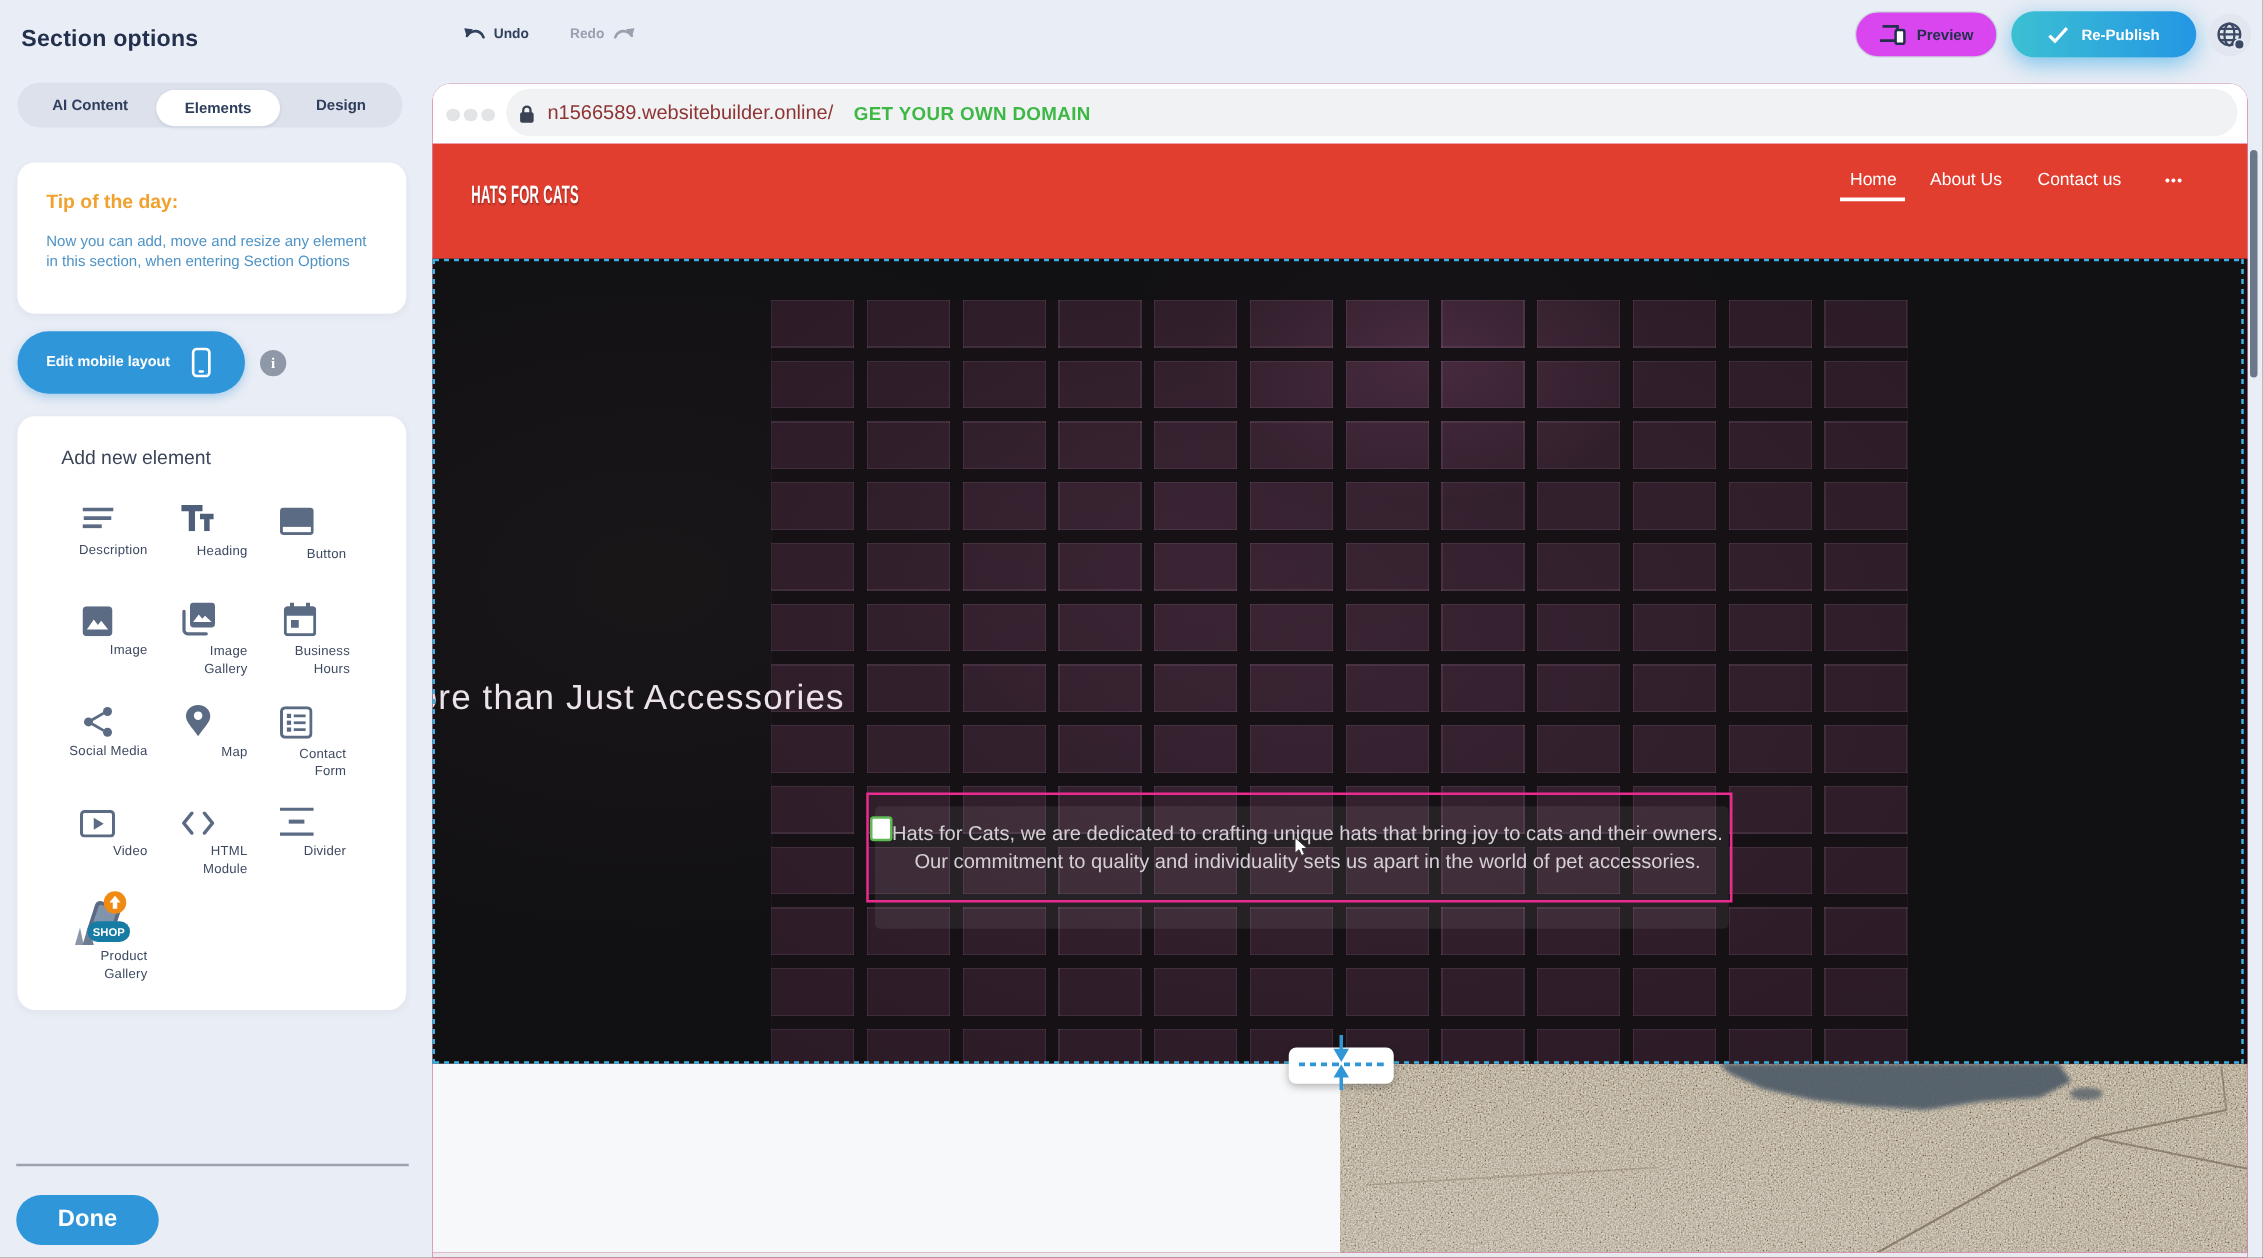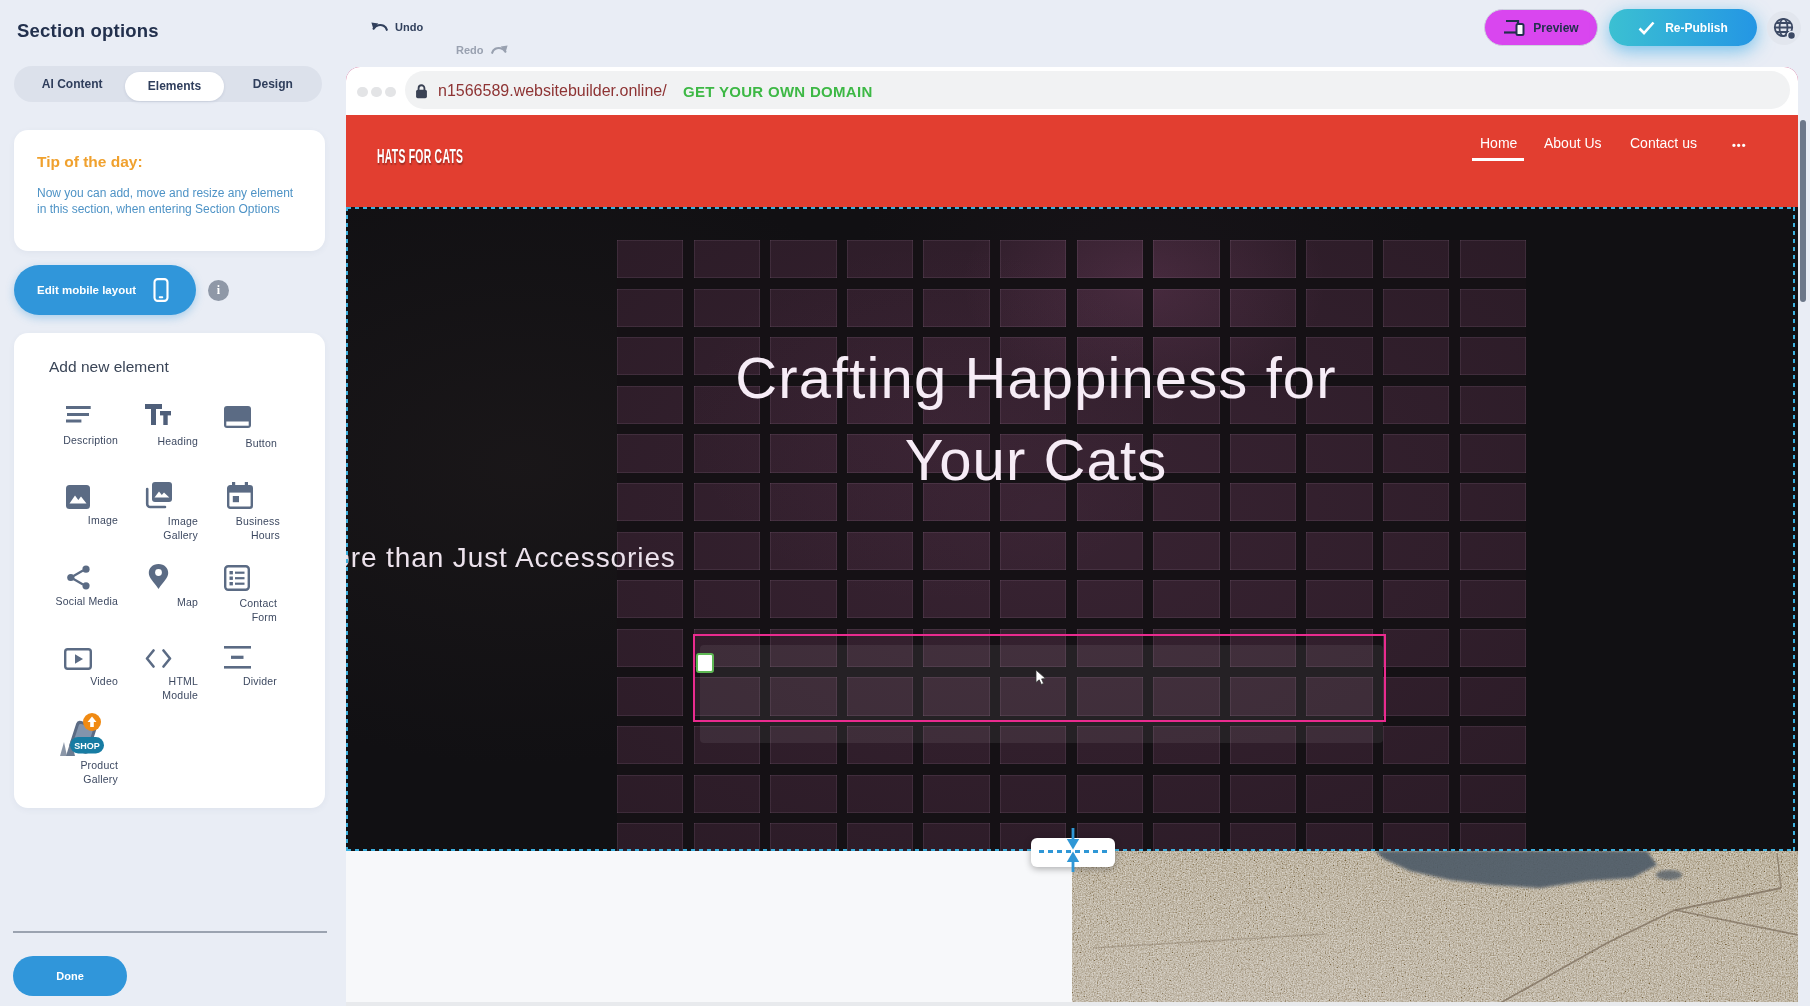--- a/index.html
+++ b/index.html
@@ -4,21 +4,21 @@
 <style>
   * { margin:0; padding:0; box-sizing:border-box; }
   html,body { width:1810px; height:1006px; overflow:hidden; }
   body { font-family:"Liberation Sans", sans-serif; background:#e9edf5; position:relative; }
   .abs { position:absolute; }
 
   
   #titleLeft { left:17px; top:20px; font-size:18.5px; font-weight:bold; color:#22304d; letter-spacing:0.2px; }
   .undoredo { top:20px; font-size:11px; font-weight:bold; display:flex; align-items:center; gap:6px; }
   #undo { left:371px; color:#31405c; }
-  #redo { left:456px; color:#99a1b0;margin-top:23px; }
+  #redo { left:456px; color:#99a1b0; }
 
   #previewBtn { left:1484px; top:9px; width:114px; height:37px; border:1.5px solid #ccd3dd; border-radius:19px; background:#d946ef; display:flex; align-items:center; justify-content:center; gap:8px; color:#22304d; font-size:12px; font-weight:bold; }
   #republishBtn { left:1609px; top:9px; width:148px; height:37px; border-radius:19px; background:linear-gradient(90deg,#3bc0d2,#2496e4); box-shadow:0 5px 18px rgba(59,170,230,.65); display:flex; align-items:center; justify-content:center; gap:10px; color:#fff; font-size:12px; font-weight:bold; }
   #globeBtn { left:1767px; top:11px; width:34px; height:34px; border-radius:50%; background:#e2e6ee; display:flex; align-items:center; justify-content:center; }
 
   
   #tabs { left:14px; top:66px; width:308px; height:36px; background:#dce1eb; border-radius:18px; display:flex; align-items:center; font-size:12px; font-weight:bold; color:#2f3e5c; }
   #tabs .tab { flex:1; text-align:center; } #tabs .tab:first-child { padding-left:9px; }
   #tabs .active { background:#fff; border-radius:18px; height:29px; line-height:29px; margin:5px 0 0 4px; box-shadow:0 1px 3px rgba(40,60,100,.12); }
 
@@ -29,21 +29,21 @@
   #editMobile { left:14px; top:265px; width:182px; height:50px; border-radius:25px; background:#3096da; color:#fff; font-size:11.5px; font-weight:bold; display:flex; align-items:center; white-space:nowrap; box-shadow:0 3px 8px rgba(48,150,218,.35); }
   #infoDot { left:208px; top:280px; width:21px; height:21px; border-radius:50%; background:#8f98a7; color:#fff; font-size:12px; font-weight:bold; text-align:center; line-height:21px; font-family:"Liberation Serif",serif; }
 
   #addCard { left:14px; top:333px; width:311px; height:475px; background:#fff; border-radius:14px; box-shadow:0 2px 6px rgba(60,80,120,.06); }
   #addTitle { left:49px; top:358px; font-size:15.5px; color:#3a4557; }
   .cell { position:absolute; width:80px; text-align:right; }
   .cell svg { display:block; margin:0 auto; }
   .cell .lbl { margin-top:9px; font-size:10.5px; line-height:14px; color:#3d4961; letter-spacing:0.2px; }
 
   #sideDivider { left:13px; top:931px; width:314px; height:2px; background:#9ba3b0; }
-  #doneBtn { left:13px; top:956px; width:114px; height:40px; border-radius:20px; background:#3096da; color:#fff; font-size:11px; font-weight:bold; text-align:center; line-height:40px; }
+  #doneBtn { left:13px; top:956px; width:114px; height:40px; border-radius:20px; background:#3096da; color:#fff; font-size:19px; font-weight:bold; text-align:center; line-height:40px; }
 
   
   #browser { left:346px; top:67px; width:1452px; height:940px; background:#be185d; border-radius:14px 14px 0 0; overflow:hidden; }
   #chrome { position:absolute; left:0; top:0; width:100%; height:48px; background:#fff; }
   .dot { position:absolute; top:19.5px; width:10.5px; height:10.5px; border-radius:50%; background:#e3e4e6; }
   #pill { position:absolute; left:59px; top:4px; width:1385px; height:38px; background:#f1f2f3; border-radius:19px; }
   #urlTxt { position:absolute; left:92px; top:15px; font-size:16px; color:#8e3434; }
   #getTxt { position:absolute; left:337px; top:16px; font-size:15px; font-weight:bold; color:#3db845; letter-spacing:0.3px; }
 
   #siteHeader { position:absolute; left:0; top:48px; width:100%; height:92px; background:#e23e30; }
@@ -290,24 +290,24 @@
       <div id="logo">HATS FOR CATS</div>
       <div class="nav" style="left:1134px;">Home</div>
       <div style="position:absolute; left:1126px; top:43px; width:52px; height:2.5px; background:#fff;"></div>
       <div class="nav" style="left:1198px;">About Us</div>
       <div class="nav" style="left:1284px;">Contact us</div>
       <div class="nav" style="left:1386px; top:24px; letter-spacing:1px; font-weight:bold; font-size:11px;">•••</div>
     </div>
     <div id="hero">
       <div id="heroBG"></div>
       <div id="tilegrid"></div>
-      <div id="h1">Crafting Happiness for<br>Your Cats</div>
       <div id="h2sub">More than Just Accessories</div>
       <div id="plate"></div>
       <div id="pinkBox"></div>
+      <div id="descTxt">Hats for Cats, we are dedicated to crafting unique hats that bring joy to cats and their owners.<br>Our commitment to quality and individuality sets us apart in the world of pet accessories.</div>
       <div id="greenSq"></div>
       <svg style="position:absolute;left:689px;top:462px;" width="12" height="17" viewBox="0 0 12 17">
         <path d="M1 1 L1 13.5 L4.2 10.8 L6.3 15.5 L8.6 14.4 L6.6 9.9 L10.6 9.6 Z" fill="#fff" stroke="#333" stroke-width="0.8"></path>
       </svg>
     </div>
     <div id="belowLeft"></div>
     <svg style="position:absolute; left:726px; top:784px;" width="726" height="151" viewBox="0 0 726 151">
       <defs>
         <radialGradient id="pgrad" cx="20%" cy="100%" r="160%">
           <stop offset="0%" stop-color="#aea28e"></stop>

